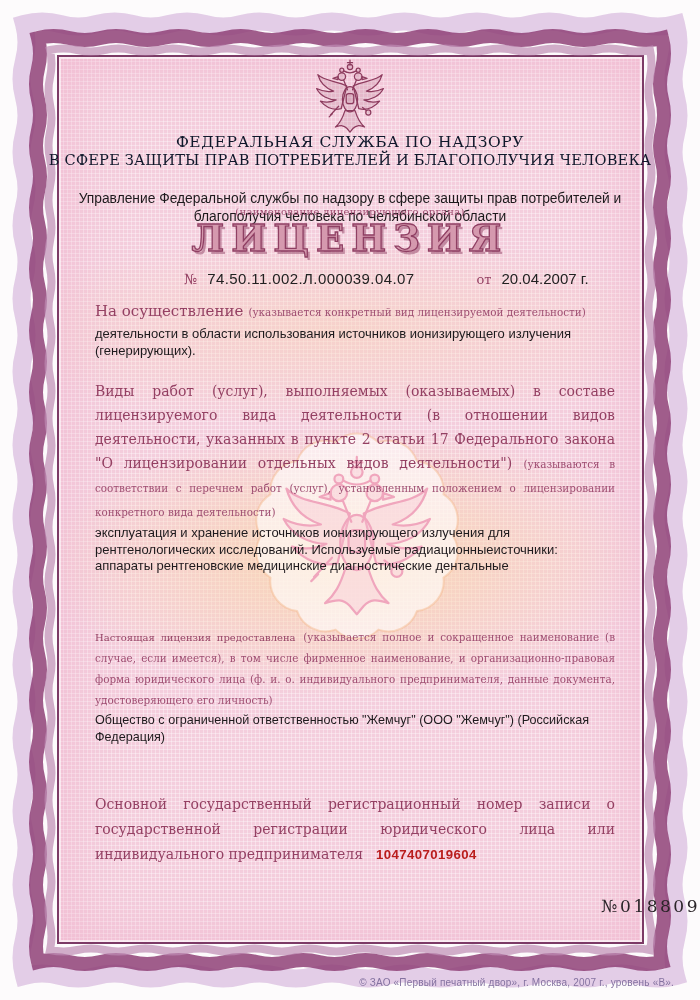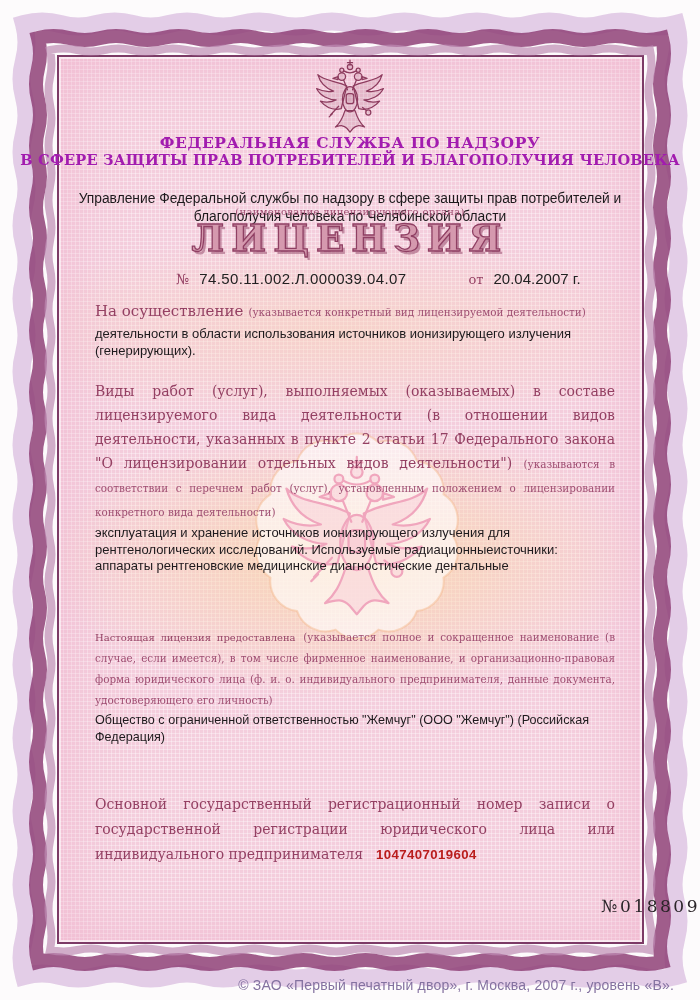--- a/index.html
+++ b/index.html
@@ -21,38 +21,38 @@
       radial-gradient(ellipse 430px 190px at 50% 57%, rgba(250,216,176,.9), rgba(250,216,176,0) 72%),
       radial-gradient(ellipse 470px 130px at 48% 31%, rgba(249,214,184,.5), rgba(249,214,184,0) 75%),
       repeating-linear-gradient(0deg, rgba(255,255,255,.35) 0 1px, transparent 1px 4px),
       repeating-linear-gradient(90deg, rgba(255,255,255,.35) 0 1px, transparent 1px 4px),
       #f4cedd;
     z-index:0;
   }
   .border-svg{position:absolute;left:0;top:0;z-index:2;pointer-events:none;}
   .txt{position:absolute;z-index:3;}
 
-  .hdr-serif{font-family:"DejaVu Serif",serif;font-weight:bold;color:#a21caf;text-align:center;left:0;width:700px;}
+  .hdr-serif{font-family:"DejaVu Serif",serif;font-weight:normal;color:#0f172a;text-align:center;left:0;width:700px;}
   .agency1{top:133px;font-size:15.5px;letter-spacing:.6px;}
   .agency2{top:151px;font-size:14.6px;letter-spacing:.2px;}
   .authority{top:171px;left:70px;width:560px;text-align:center;
     font-family:"Liberation Sans",sans-serif;font-size:13.8px;line-height:1.3;color:#1d191c;margin-top:19px;}
   .authority-caption{top:206px;left:0;width:700px;text-align:center;
     font-size:10px;color:#9c4a6e;letter-spacing:.3px;}
 
   .title{
     top:216px;left:0;width:700px;text-align:center;
     font-family:"DejaVu Serif",serif;font-weight:bold;font-size:37px;letter-spacing:7px;
     color:#d append;
     color:#d599ae;
     -webkit-text-stroke:1.3px #8f3f63;
     text-shadow:2.5px 2.5px 0 rgba(143,63,99,.5);
   }
 
-  .numrow{top:270px;left:176px;font-size:15px;white-space:nowrap;}
+  .numrow{top:270px;left:184px;font-size:15px;white-space:nowrap;}
   .numrow .no-label{color:#944063;font-family:"DejaVu Serif",serif;font-size:14px;}
   .numrow .no-value{font-family:"Liberation Sans",sans-serif;color:#222;margin-left:10px;letter-spacing:.4px;}
   .numrow .ot-label{color:#944063;font-family:"DejaVu Serif",serif;font-size:13px;margin-left:62px;}
   .numrow .ot-value{font-family:"Liberation Sans",sans-serif;color:#222;margin-left:10px;}
 
   .section{left:95px;width:520px;}
   .label{color:#944063;font-family:"DejaVu Serif",serif;font-size:14px;}
   .caption{color:#9d4c70;font-family:"DejaVu Serif",serif;font-size:10.4px;text-align:center;}
   .value{font-family:"Liberation Sans",sans-serif;font-size:13px;color:#1e1a1d;line-height:1.28;}
   .mixed{margin:0;line-height:1.5;text-align:justify;}
@@ -63,21 +63,21 @@
   .s3{top:625px;}
   .s3 .mixed{line-height:1.32;}
   .s3 .value{margin-top:3px;font-size:12.6px;}
   .s4{top:792px;}
   .s4 .mixed{line-height:1.55;}
   .s4num{font-family:Liberation Sans, sans-serif;font-size:13.2px;font-weight:bold;color:#b91c1c;margin-left:8px;letter-spacing:.4px;}
 
   .blank-number{top:896px;left:0;width:700px;text-align:right;
     font-family:"DejaVu Serif",serif;font-size:17px;letter-spacing:2.5px;color:#2b2529;}
   .printer-note{top:977px;right:26px;left:auto;text-align:left;
-    font-family:"Liberation Sans",sans-serif;font-size:14px;color:#8472a0;letter-spacing:.2px;}
+    font-family:"Liberation Sans",sans-serif;font-size:10px;color:#8472a0;letter-spacing:.2px;}
 
   .emblem-top{position:absolute;top:57px;left:312px;z-index:3;}
   .watermark{position:absolute;top:428px;left:227px;z-index:1;}
 </style>
 </head>
 <body>
 
 <svg width="0" height="0" style="position:absolute">
   <defs>
     <g id="eagle-shape" stroke-linejoin="round" stroke-linecap="round">

